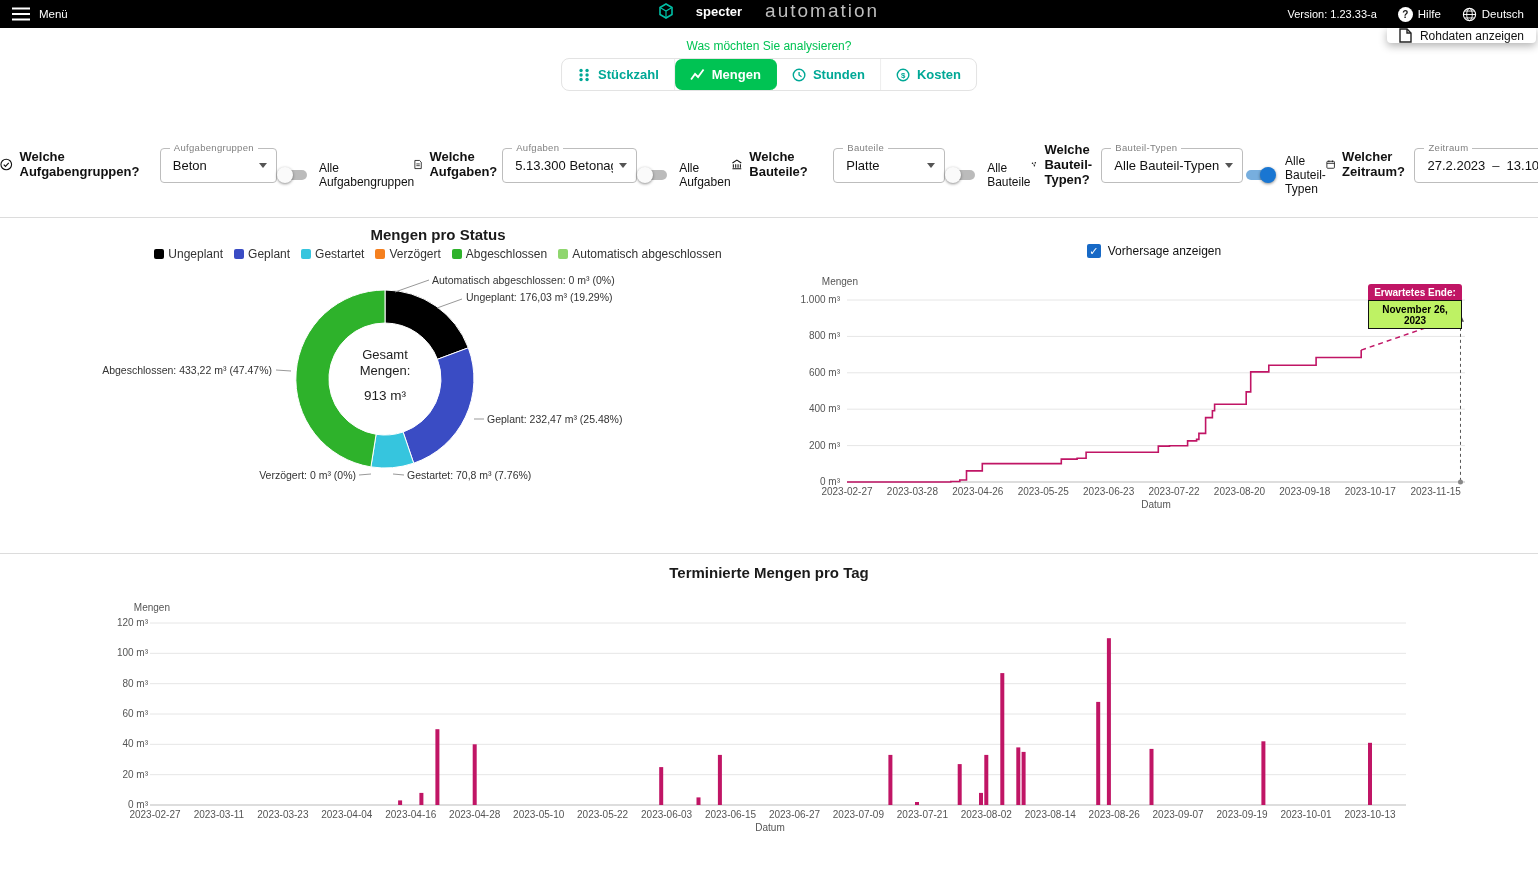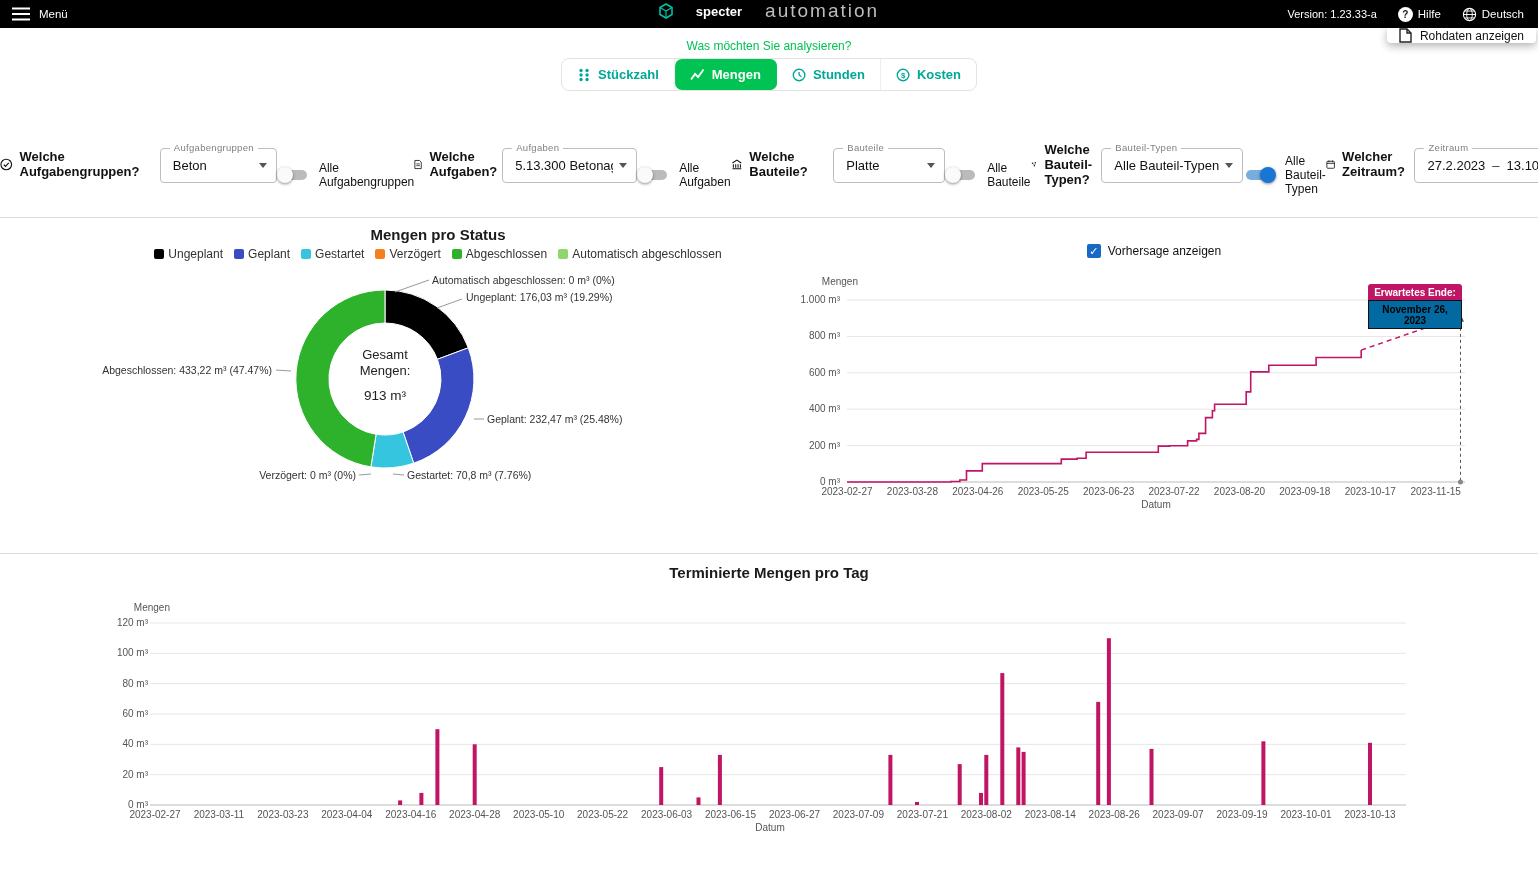--- a/index.html
+++ b/index.html
@@ -59,21 +59,21 @@
   .lg-item{display:flex;align-items:center;gap:4px;font-size:12px;color:#333;cursor:pointer}
   .lg-swatch{width:10px;height:10px;border-radius:2px;display:inline-block}
   .cbrow{position:absolute;top:26px;left:0;width:100%;display:flex;justify-content:center;gap:7px;align-items:center;font-size:12px;color:#111;z-index:3}
   .checkbox{width:14px;height:14px;background:#1769c6;border-radius:2px;color:#fff;font-size:11px;line-height:14px;text-align:center;cursor:pointer}
   .chart-svg{position:absolute;left:0;top:0}
   #donut-svg{top:45px}
 
   
   .ann{position:absolute;left:598px;top:66px;width:94px;z-index:6;font-weight:bold;text-align:center}
   .ann-head{background:#c01565;color:#fff;font-size:10px;padding:2.5px 3px;border-radius:3px 3px 0 0}
-  .ann-body{background:#0369a1;border:1px solid #111;font-size:10px;padding:2.5px 3px;color:#000}
+  .ann-body{background:#bef264;border:1px solid #111;font-size:10px;padding:2.5px 3px;color:#000}
 
   
   .tick{font-size:10px;fill:#555}
   .axis-label{font-size:10px;fill:#555}
   .clabel{font-size:10.5px;fill:#333}
   .ccenter{font-size:13px;fill:#222}
   .ctotal{font-size:13.5px;fill:#222}
 </style>
 </head>
 <body>

